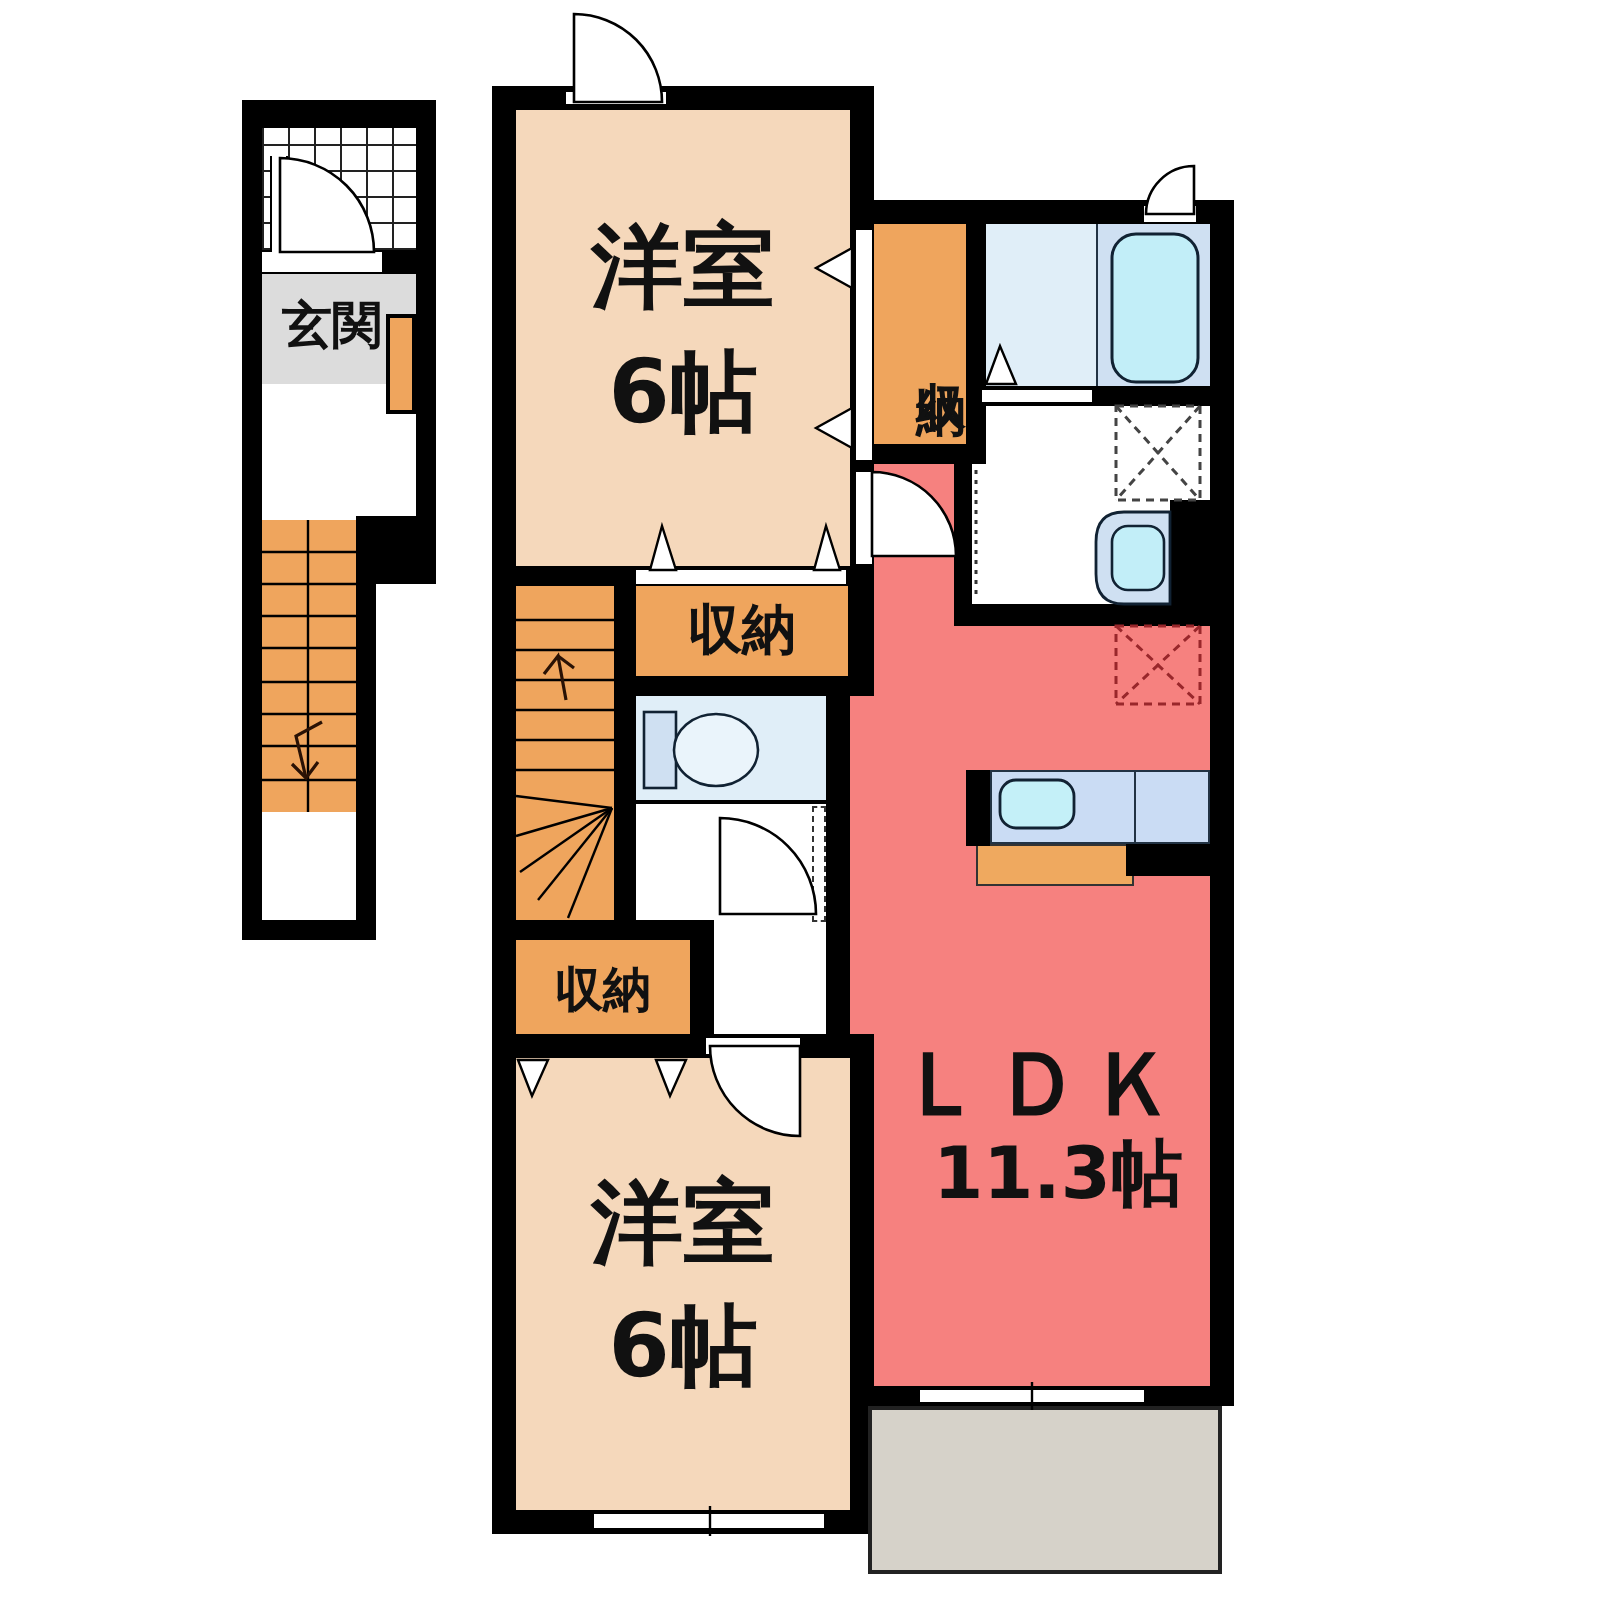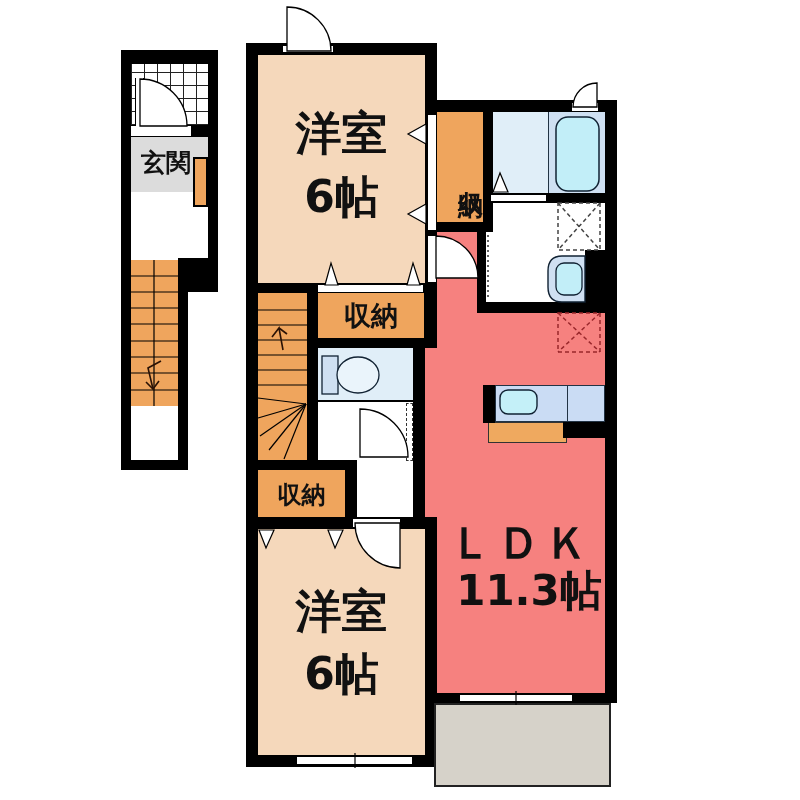--- a/index.html
+++ b/index.html
@@ -179,17 +179,17 @@
     <line x1="355" y1="753" x2="355" y2="768" stroke="#000" stroke-width="1.2"></line>
   </svg>
 
   <div class="lbl" style="left:131px;top:150px;width:70px;font-size:25px;">玄関</div>
   <div class="lbl" style="left:258px;top:110px;width:167px;font-size:46px;">洋室</div>
   <div class="lbl" style="left:258px;top:175px;width:167px;font-size:44px;">6帖</div>
   <div class="lbl vlbl" style="left:437px;top:126px;width:46px;height:95px;font-size:25px;">収納</div>
   <div class="lbl" style="left:318px;top:302px;width:106px;font-size:27px;">収納</div>
   <div class="lbl" style="left:258px;top:483px;width:87px;font-size:24px;">収納</div>
   <div class="lbl" style="left:425px;top:505px;width:192px;font-size:44px;letter-spacing:4px;margin-top:16px;">ＬＤＫ</div>
-  <div class="lbl" style="left:425px;top:570px;width:208px;font-size:42px;">11.3帖</div>
+  <div class="lbl" style="left:425px;top:570px;width:208px;font-size:36px;">11.3帖</div>
   <div class="lbl" style="left:258px;top:588px;width:167px;font-size:46px;">洋室</div>
   <div class="lbl" style="left:258px;top:652px;width:167px;font-size:44px;">6帖</div>
 
 </div>
 
 </body></html>

